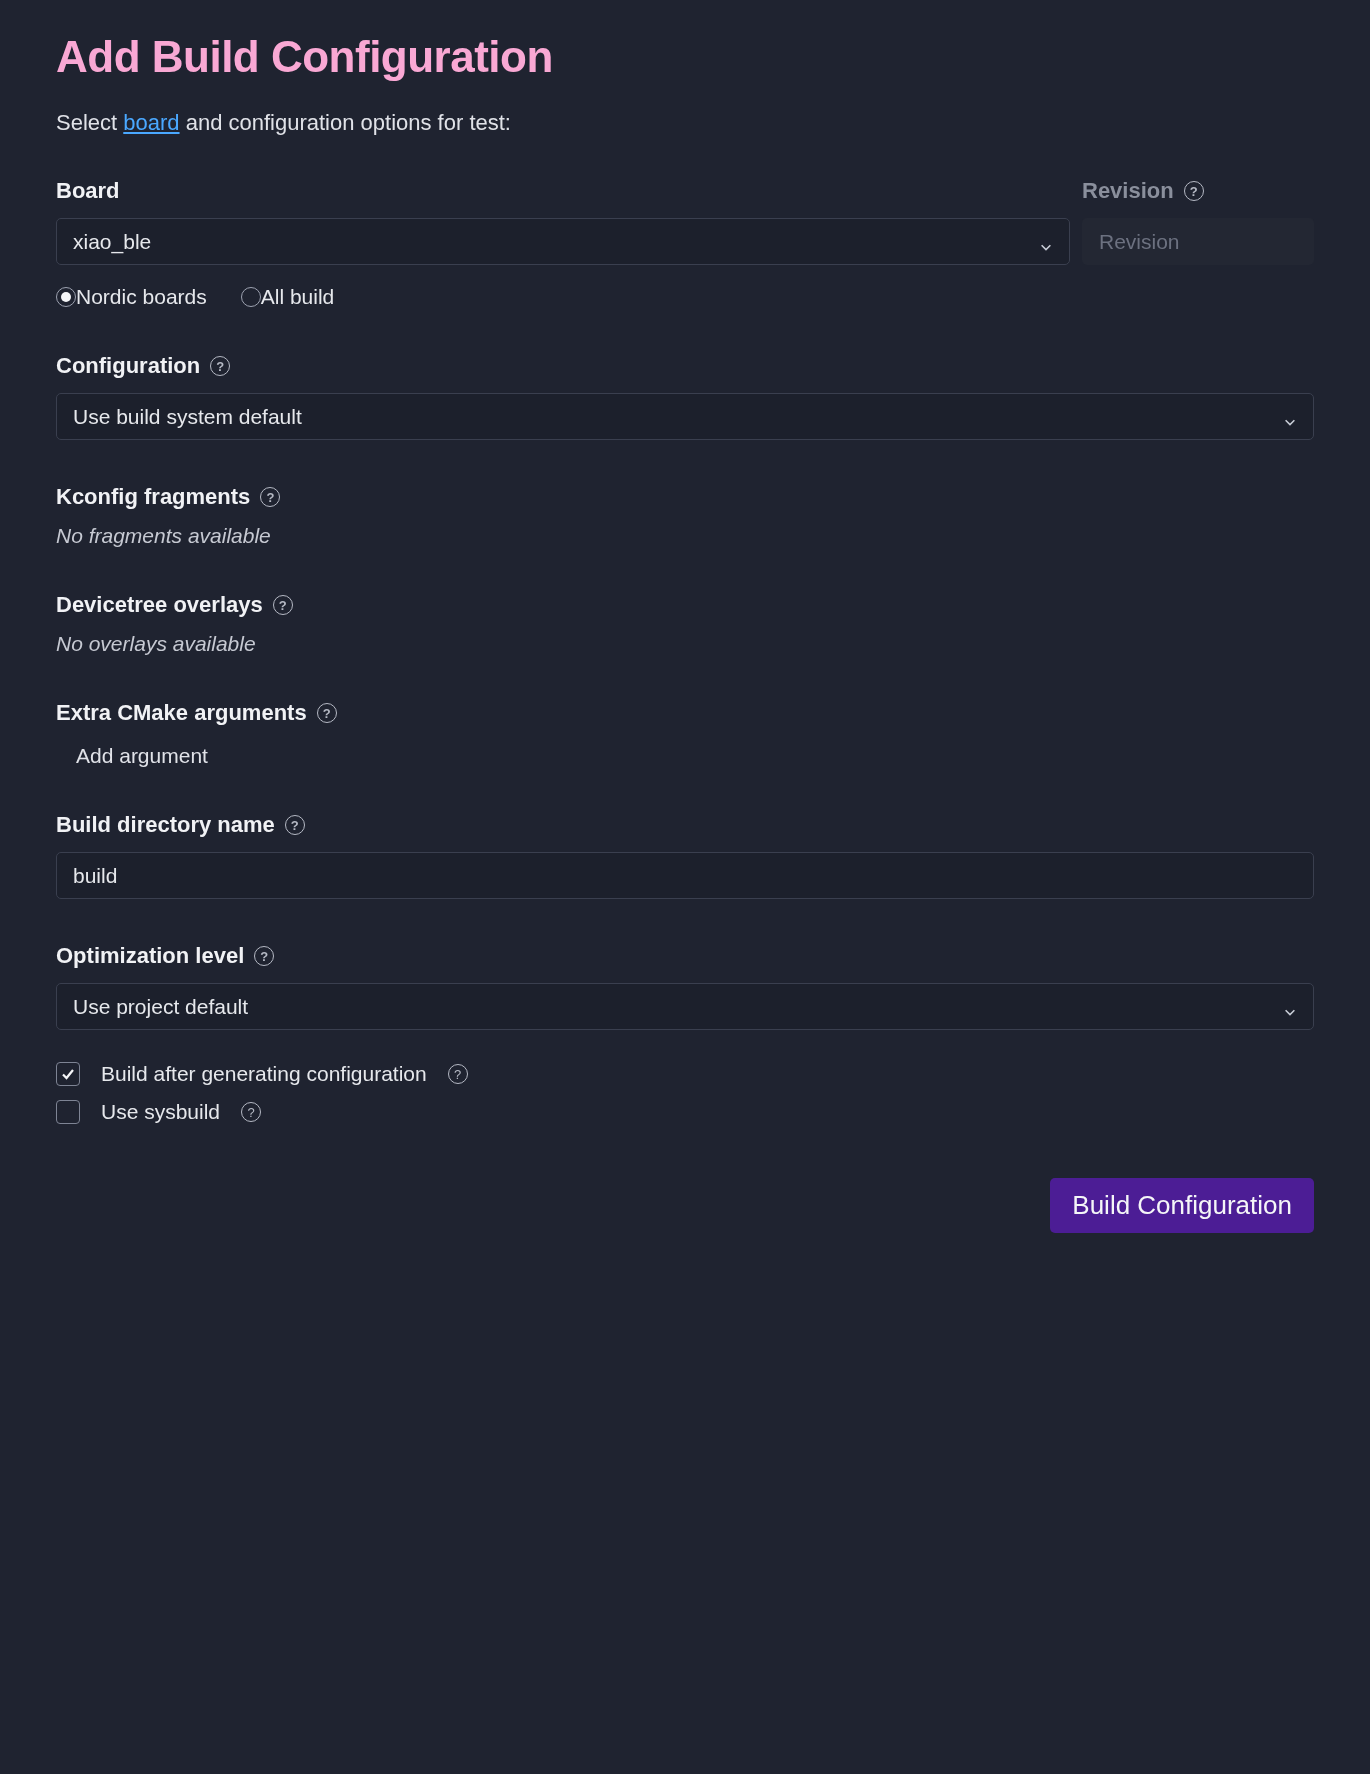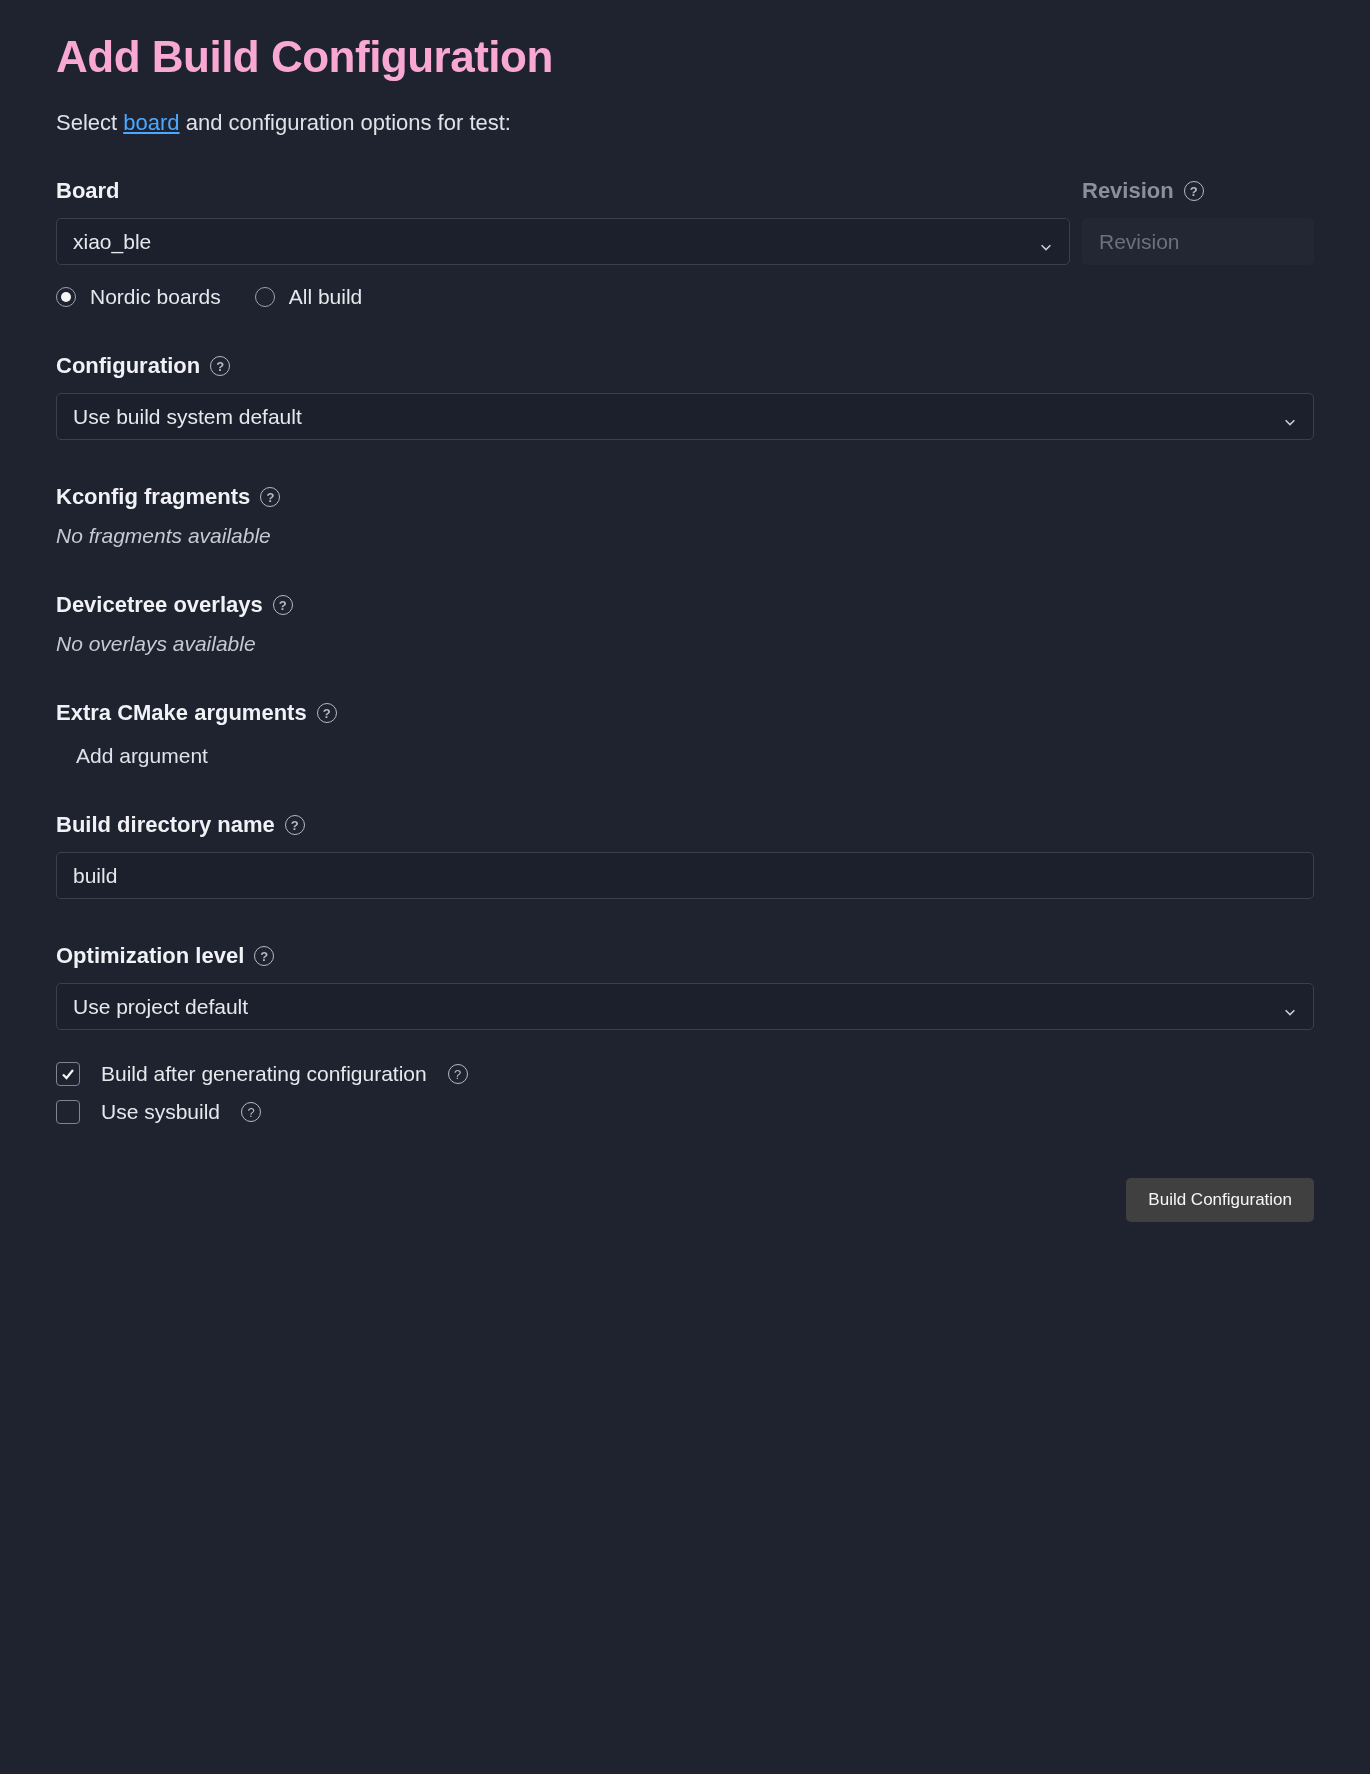--- a/index.html
+++ b/index.html
@@ -80,21 +80,21 @@
     display: inline-block;
   }
   .chevron svg { width: 100%; height: 100%; }
   .radio-row {
     display: flex;
     gap: 34px;
     margin-top: 20px;
     align-items: center;
   }
   .radio {
-    display: flex; align-items: center; gap: 14px;
+    display: flex; align-items: center; 
     cursor: pointer;
     font-size: 21px;
   }
   .radio-dot {
     width: 20px; height: 20px;
     border: 1.6px solid #9da2b0;
     border-radius: 50%;
     display: inline-flex;
     align-items: center; justify-content: center;
     background: transparent;
@@ -134,25 +134,25 @@
     cursor: pointer;
   }
   .checkbox svg { width: 16px; height: 16px; display: none; }
   .checkbox.checked svg { display: block; }
   .footer {
     margin-top: 54px;
     display: flex;
     justify-content: flex-end;
   }
   .primary-btn {
-    background: #404040;
+    background: #4c1d95;
     color: #f5f6f8;
     border: none;
     border-radius: 5px;
-    font-size: 17px;
+    font-size: 26px;
     padding: 12px 22px;
     cursor: pointer;
   }
 </style>
 </head>
 <body>
 
 <h1>Add Build Configuration</h1>
 
 <p class="intro">

